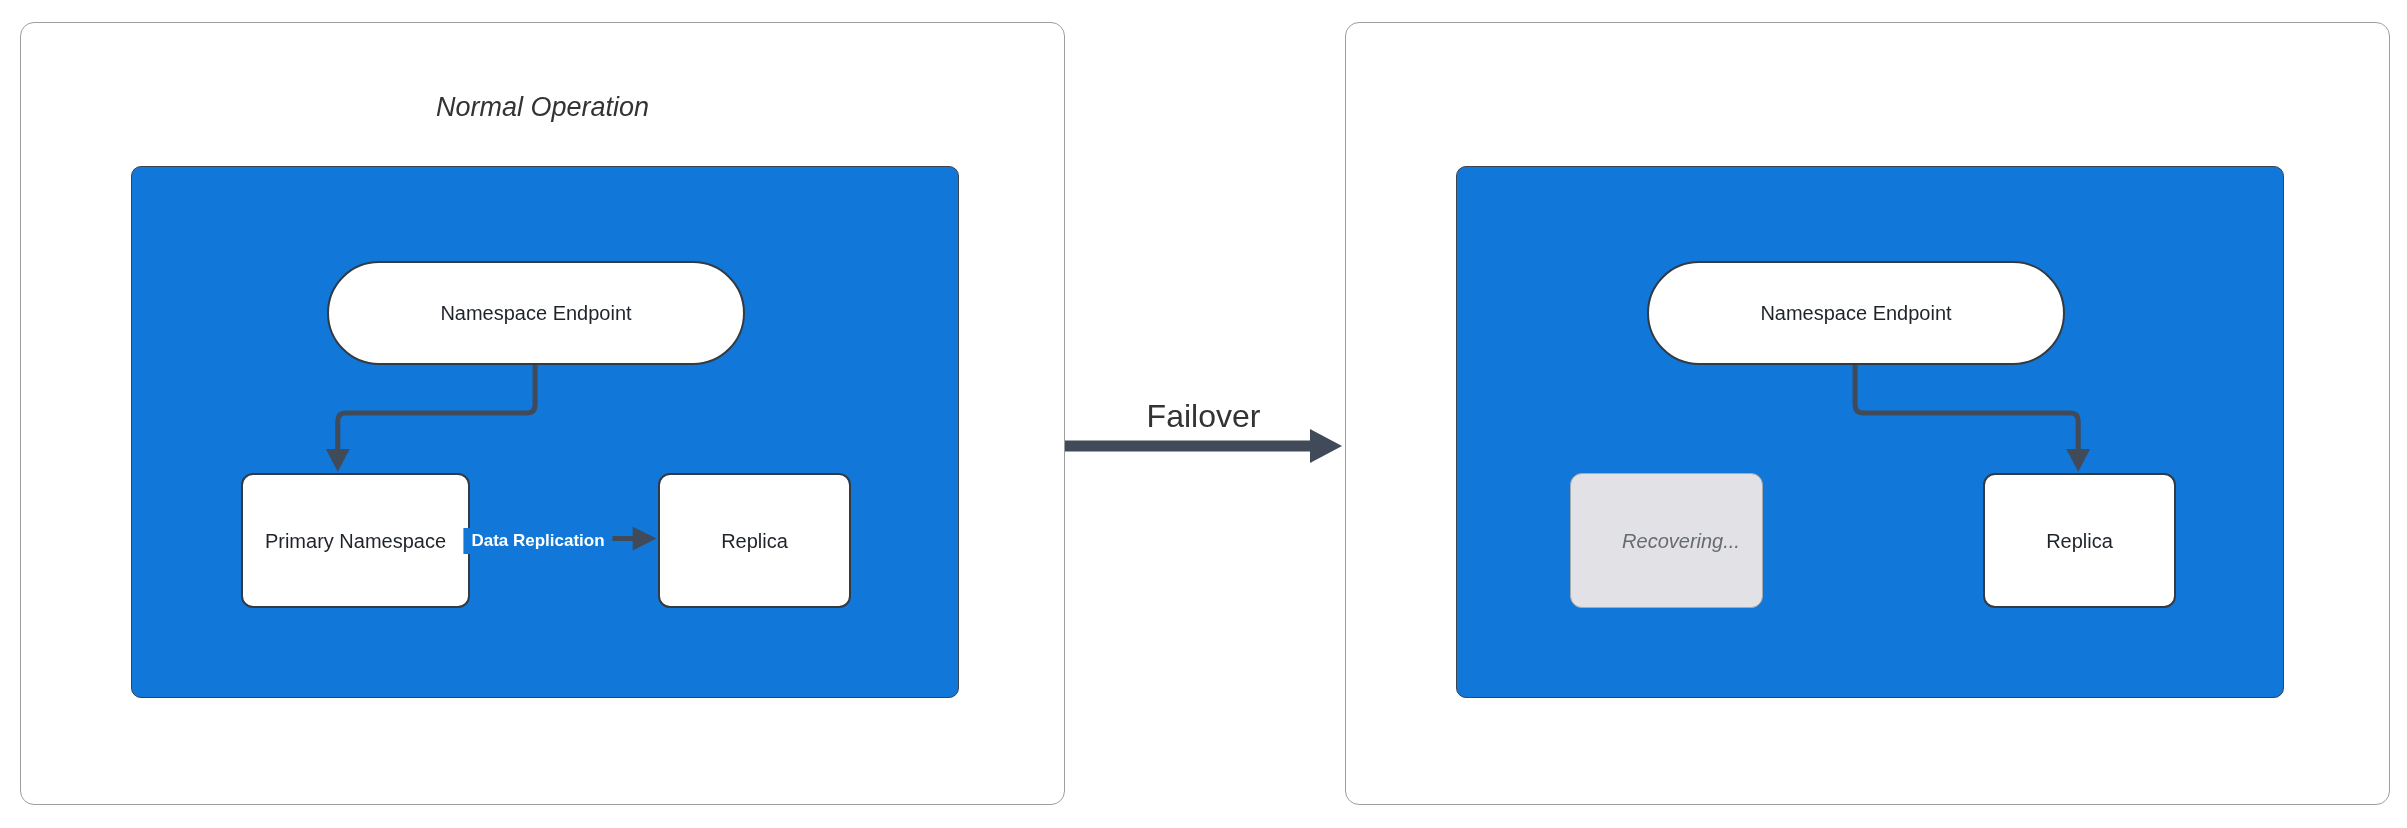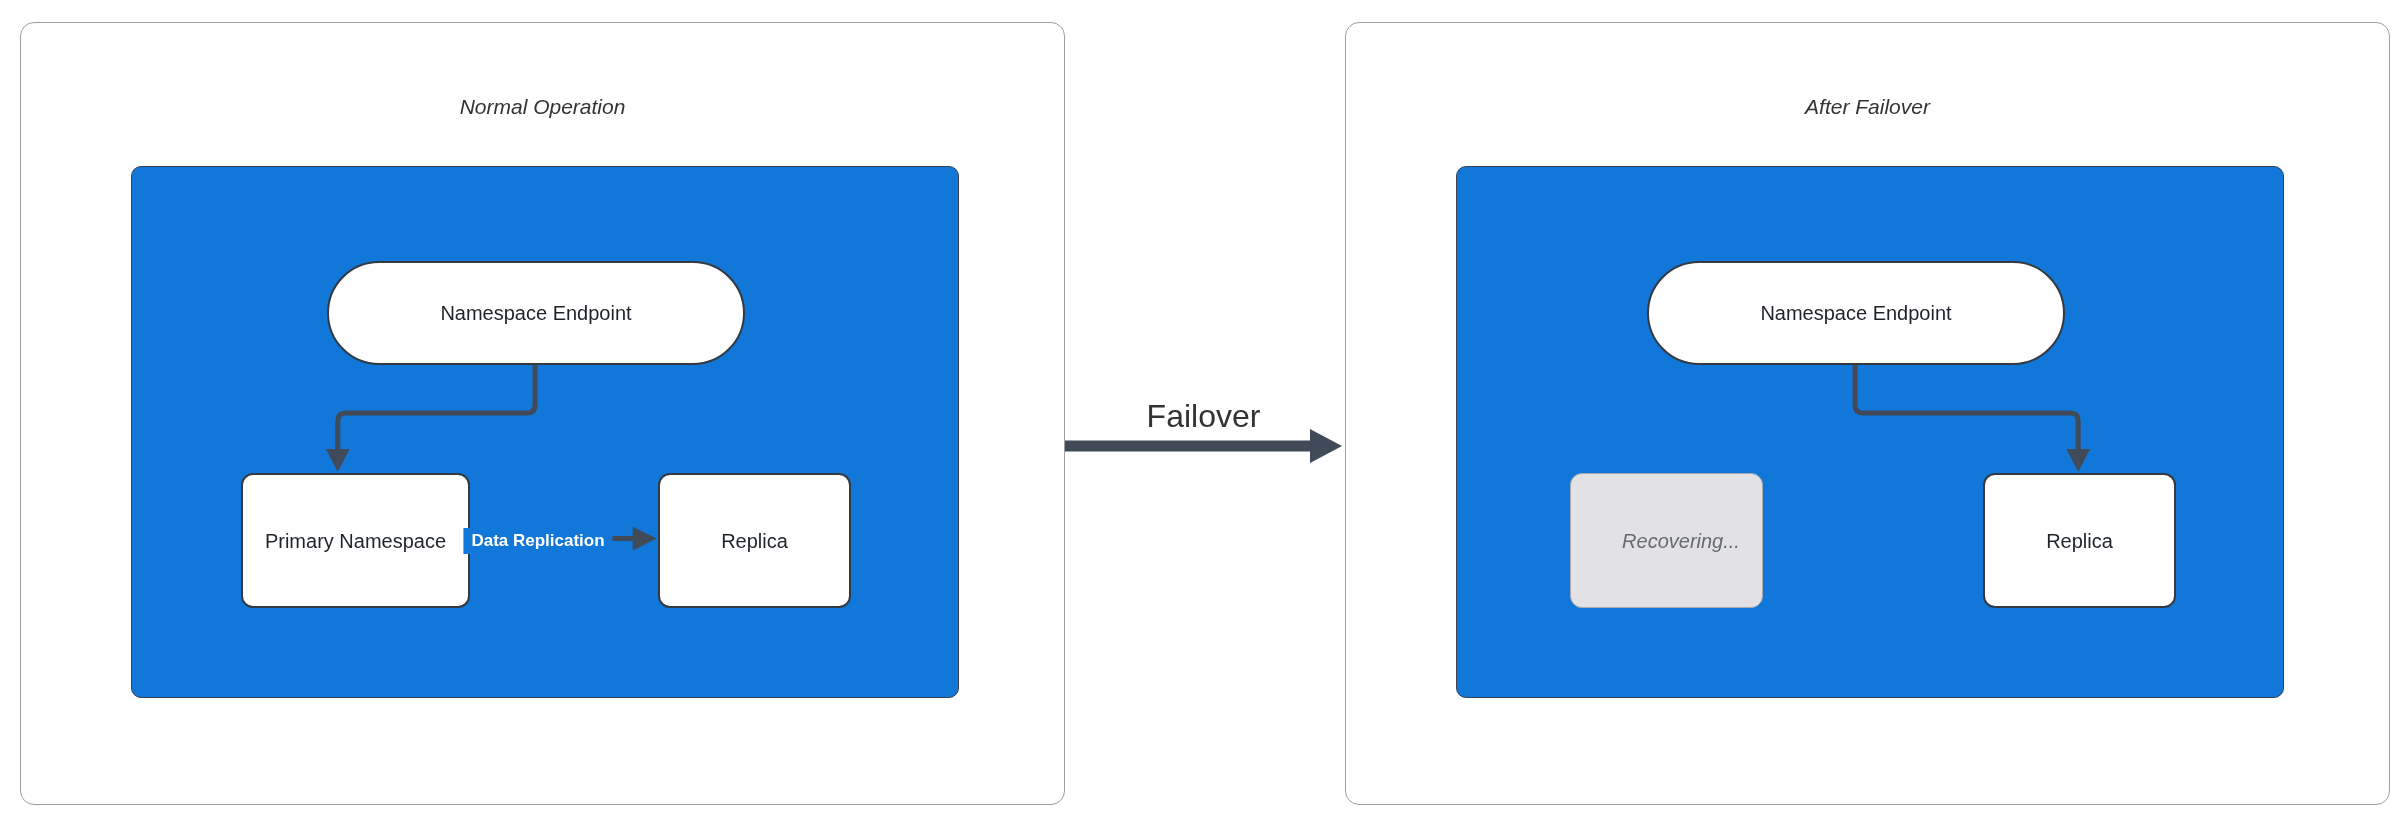--- a/index.html
+++ b/index.html
@@ -26,21 +26,21 @@
   }
   .panel.left  { left: 20px; }
   .panel.right { left: 1345px; }
   .panel-title {
     position: absolute;
     top: 68px;
     left: 0;
     width: 100%;
     text-align: center;
     font-style: italic;
-    font-size: 21px;
+    font-size: 27px;
     line-height: 32px;
     color: var(--title-text, #333333);
   }
   .cluster {
     position: absolute;
     left: 110px;
     top: 143px;
     width: 828px;
     height: 532px;
     background: var(--container-fill, #1177d8);
@@ -162,21 +162,20 @@
 
   <div class="failover">
     <div class="failover-label">Failover</div>
     <svg viewBox="0 0 277 80">
       <line x1="0" y1="48" x2="245" y2="48"></line>
       <polygon points="245,31 277,48 245,65"></polygon>
     </svg>
   </div>
 
   <section class="panel right">
-    <div class="panel-title">After Failover</div>
 
     <div class="cluster">
       <svg class="edges" viewBox="0 0 828 532">
 
         <path d="M 399 198 L 399 239 Q 399 247 407 247 L 615 247 Q 623 247 623 255 L 623 284"></path>
         <polygon points="623,306 611,283 635,283"></polygon>
       </svg>
 
       <div class="node pill">Namespace Endpoint</div>
 

